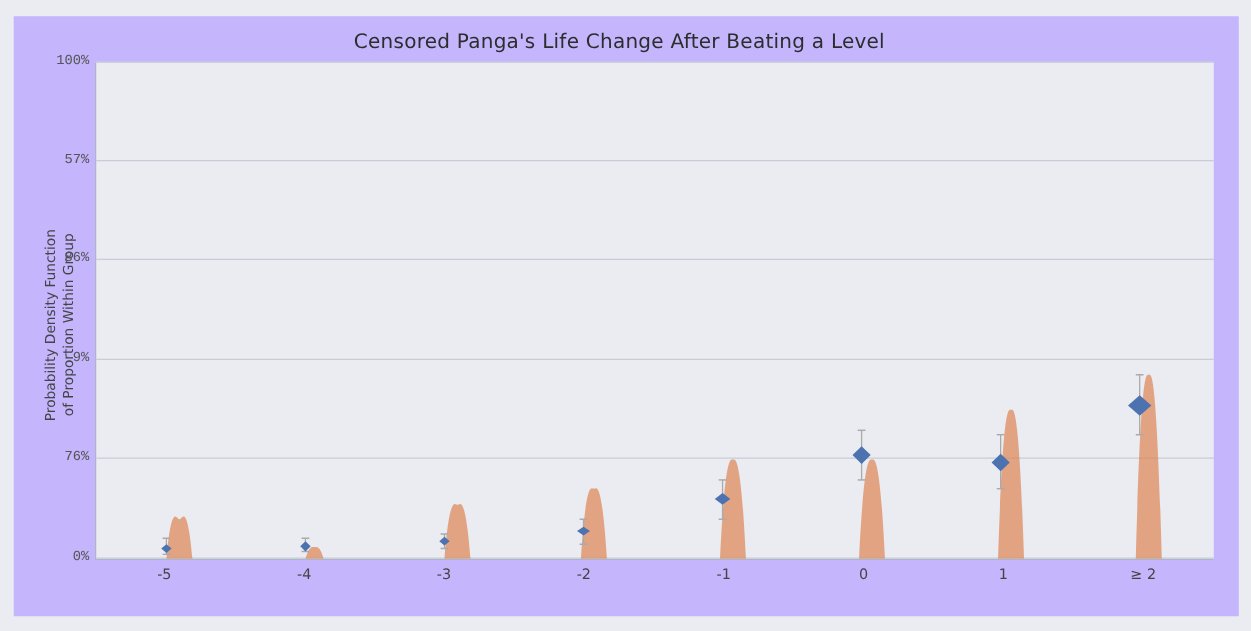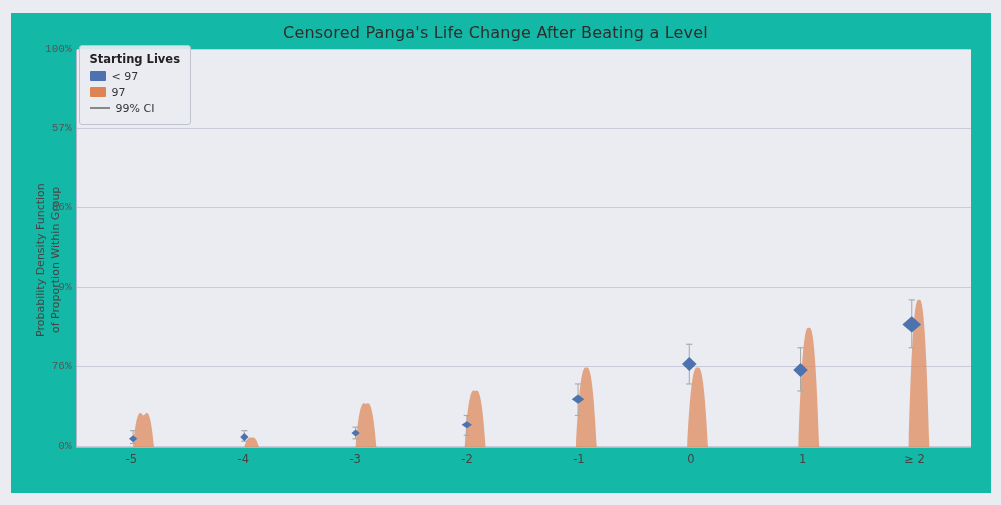--- a/index.html
+++ b/index.html
@@ -8,21 +8,21 @@
       height: 505px;
       background: #eaecf2;
       font-family: 'DejaVu Sans', Arial, sans-serif;
       display: flex;
       align-items: center;
       justify-content: center;
     }
     .chart-container {
       width: 980px;
       height: 480px;
-      background: #14b8a6;
+      background: #c4b5fd;
       position: relative;
       padding: 10px 20px 10px 10px;
     }
     .chart-title {
       text-align: center;
       font-size: 16px;
       font-weight: 500;
       color: #2d2d2d;
       margin-bottom: 8px;
       letter-spacing: 0.2px;
@@ -138,35 +138,20 @@
       width: 100%;
       height: 100%;
     }
   </style>
 </head>
 <body>
 
 <div class="chart-container">
   <div class="chart-title">Censored Panga's Life Change After Beating a Level</div>
 
-  <div class="legend">
-    <div class="legend-title">Starting Lives</div>
-    <div class="legend-item">
-      <div class="legend-color" style="background:#4c72b0;"></div>
-      <span>&lt; 97</span>
-    </div>
-    <div class="legend-item">
-      <div class="legend-color" style="background:#dd8452;"></div>
-      <span>97</span>
-    </div>
-    <div class="legend-item">
-      <div class="legend-line"></div>
-      <span>99% CI</span>
-    </div>
-  </div>
 
   <div class="chart-body">
     <div class="y-axis-label">Probability Density Function<br>of Proportion Within Group</div>
 
     <div class="chart-inner">
       <div class="plot-area">
 
         <div class="grid-line" style="bottom: 0%;">
             <span class="grid-label">0%</span>
           </div>

